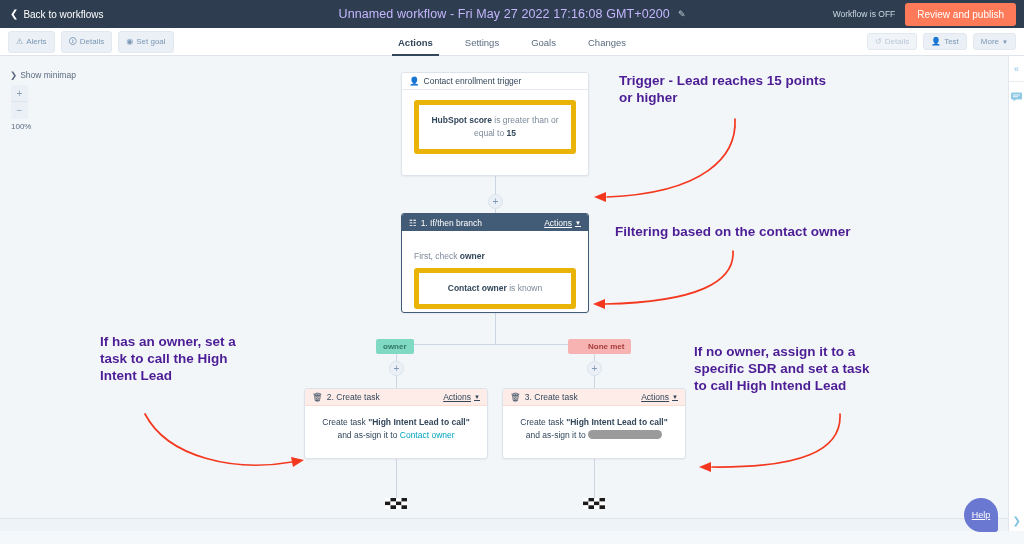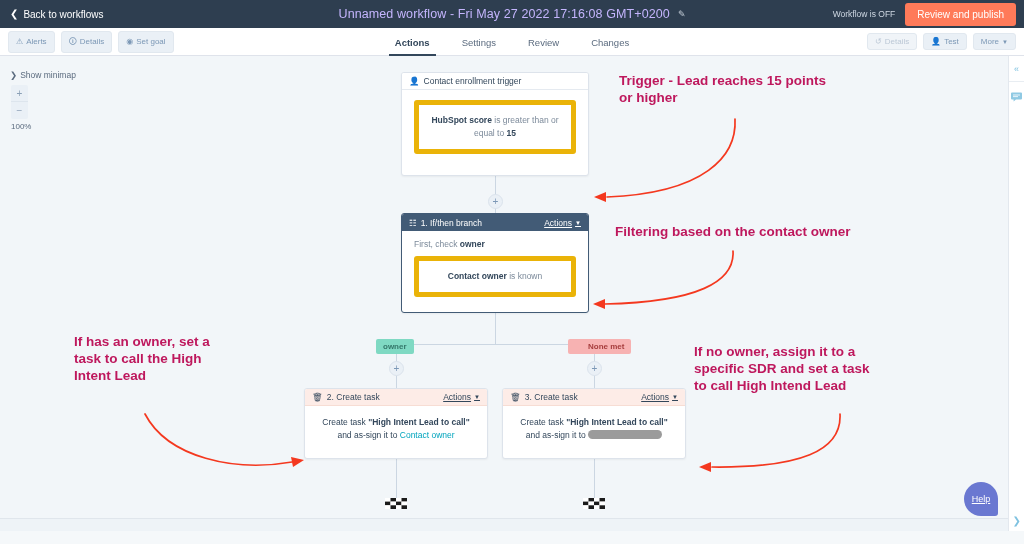--- a/index.html
+++ b/index.html
@@ -150,38 +150,38 @@
     padding: 3px 7px; border-radius: 2px; white-space: nowrap;
   }
   .tag-green { background: #7fd9c3; color: #34776a; }
   .tag-red   { background: #f7b2b2; color: #a63d3d; padding-left: 20px; }
 
   
   .flag { position: absolute; width: 22px; height: 15px; }
 
   
   .anno {
-    position: absolute; color: #be185d; font-weight: bold;
+    position: absolute; color: #4c1d95; font-weight: bold;
     font-size: 13.5px; line-height: 1.25; white-space: pre-line;
   }
   .arrow-svg { position: absolute; overflow: visible; }
 
   
   .rightrail {
     position: absolute; top: 56px; right: 0; width: 16px; height: 475px;
     background: #fff; border-left: 1px solid #e3e8ee;
     display: flex; flex-direction: column; align-items: center;
   }
   .rail-icon { margin-top: 8px; cursor: pointer; font-size: 9px; color: #7fc2e0; }
   .rail-sep { width: 100%; height: 1px; background: #e8edf2; margin-top: 7px; }
   .rail-chat { margin-top: 10px; cursor: pointer; }
 
   
   .help-bubble {
-    position: absolute; right: 26px; bottom: 28px;
+    position: absolute; right: 26px; bottom: 12px;
     width: 34px; height: 34px; background: #6a78d1; color: #fff;
     border-radius: 50% 50% 3px 50%;
     display: flex; align-items: center; justify-content: center;
     font-size: 9px; cursor: pointer; text-decoration: underline;
   }
   .rail-next {
     position: absolute; right: 3px; bottom: 18px;
     font-size: 10px; color: #7fc2e0; cursor: pointer;
   }
   
@@ -226,21 +226,21 @@
       </span>
       <span class="pill">
         <span>◉</span>
         <span>Set goal</span>
       </span>
     </div>
 
     <div class="nav-tabs">
       <div class="tab active">Actions</div>
       <div class="tab">Settings</div>
-      <div class="tab">Review</div>
+      <div class="tab">Goals</div>
       <div class="tab">Changes</div>
     </div>
 
     <div class="nav-right">
       <span class="pill disabled">
         <span>↺</span>
         <span>Details</span>
       </span>
       <span class="pill">
         <span>👤</span>
@@ -291,21 +291,21 @@
 
     <div class="node" style="left:401px; top:157px; width:188px; height:100px; border-color:#425b76;">
       <div class="node-hd hd-dark">
         <span>☷</span>
         <span class="hd-title">1. If/then branch</span>
         <span class="actions-link">
           <span>Actions</span>
           <span class="caret">▼</span>
         </span>
       </div>
-      <div class="node-body" style="padding:8px 12px 12px;">
+      <div class="node-body" style="padding:8px 12px 12px;margin-top:12px;">
         <div class="prelabel">
           <span>First, check </span><b>owner</b>
         </div>
         <div class="inner-box">
           <b>Contact owner</b><span> is known</span>
         </div>
       </div>
     </div>
 
     <div class="branch-tag tag-green" style="left:376px; top:283px;">owner</div>
@@ -386,21 +386,21 @@
       <path d="M150 8 C 152 45, 120 82, 22 86" stroke="#f4381f" stroke-width="1.7" fill="none" stroke-linecap="round"></path>
       <path d="M9 86 L 21 81 L 21 91 Z" fill="#f4381f"></path>
     </svg>
 
     <div class="anno" style="left:615px; top:168px;">Filtering based on the contact owner</div>
     <svg class="arrow-svg" style="left:585px; top:188px; width:160px; height:70px;">
       <path d="M148 7 C 150 38, 112 58, 20 60" stroke="#f4381f" stroke-width="1.7" fill="none" stroke-linecap="round"></path>
       <path d="M8 60 L 20 55 L 20 65 Z" fill="#f4381f"></path>
     </svg>
 
-    <div class="anno" style="left:74px; top:278px;">If has an owner, set a
+    <div class="anno" style="left:100px; top:278px;">If has an owner, set a
 task to call the High
 Intent Lead</div>
     <svg class="arrow-svg" style="left:140px; top:350px; width:170px; height:70px;">
       <path d="M5 8 C 28 52, 95 66, 152 56" stroke="#f4381f" stroke-width="1.7" fill="none" stroke-linecap="round"></path>
       <path d="M164 54 L 151 51 L 153 61 Z" fill="#f4381f"></path>
     </svg>
 
     <div class="anno" style="left:694px; top:288px;">If no owner, assign it to a
 specific SDR and set a task
 to call High Intend Lead</div>

